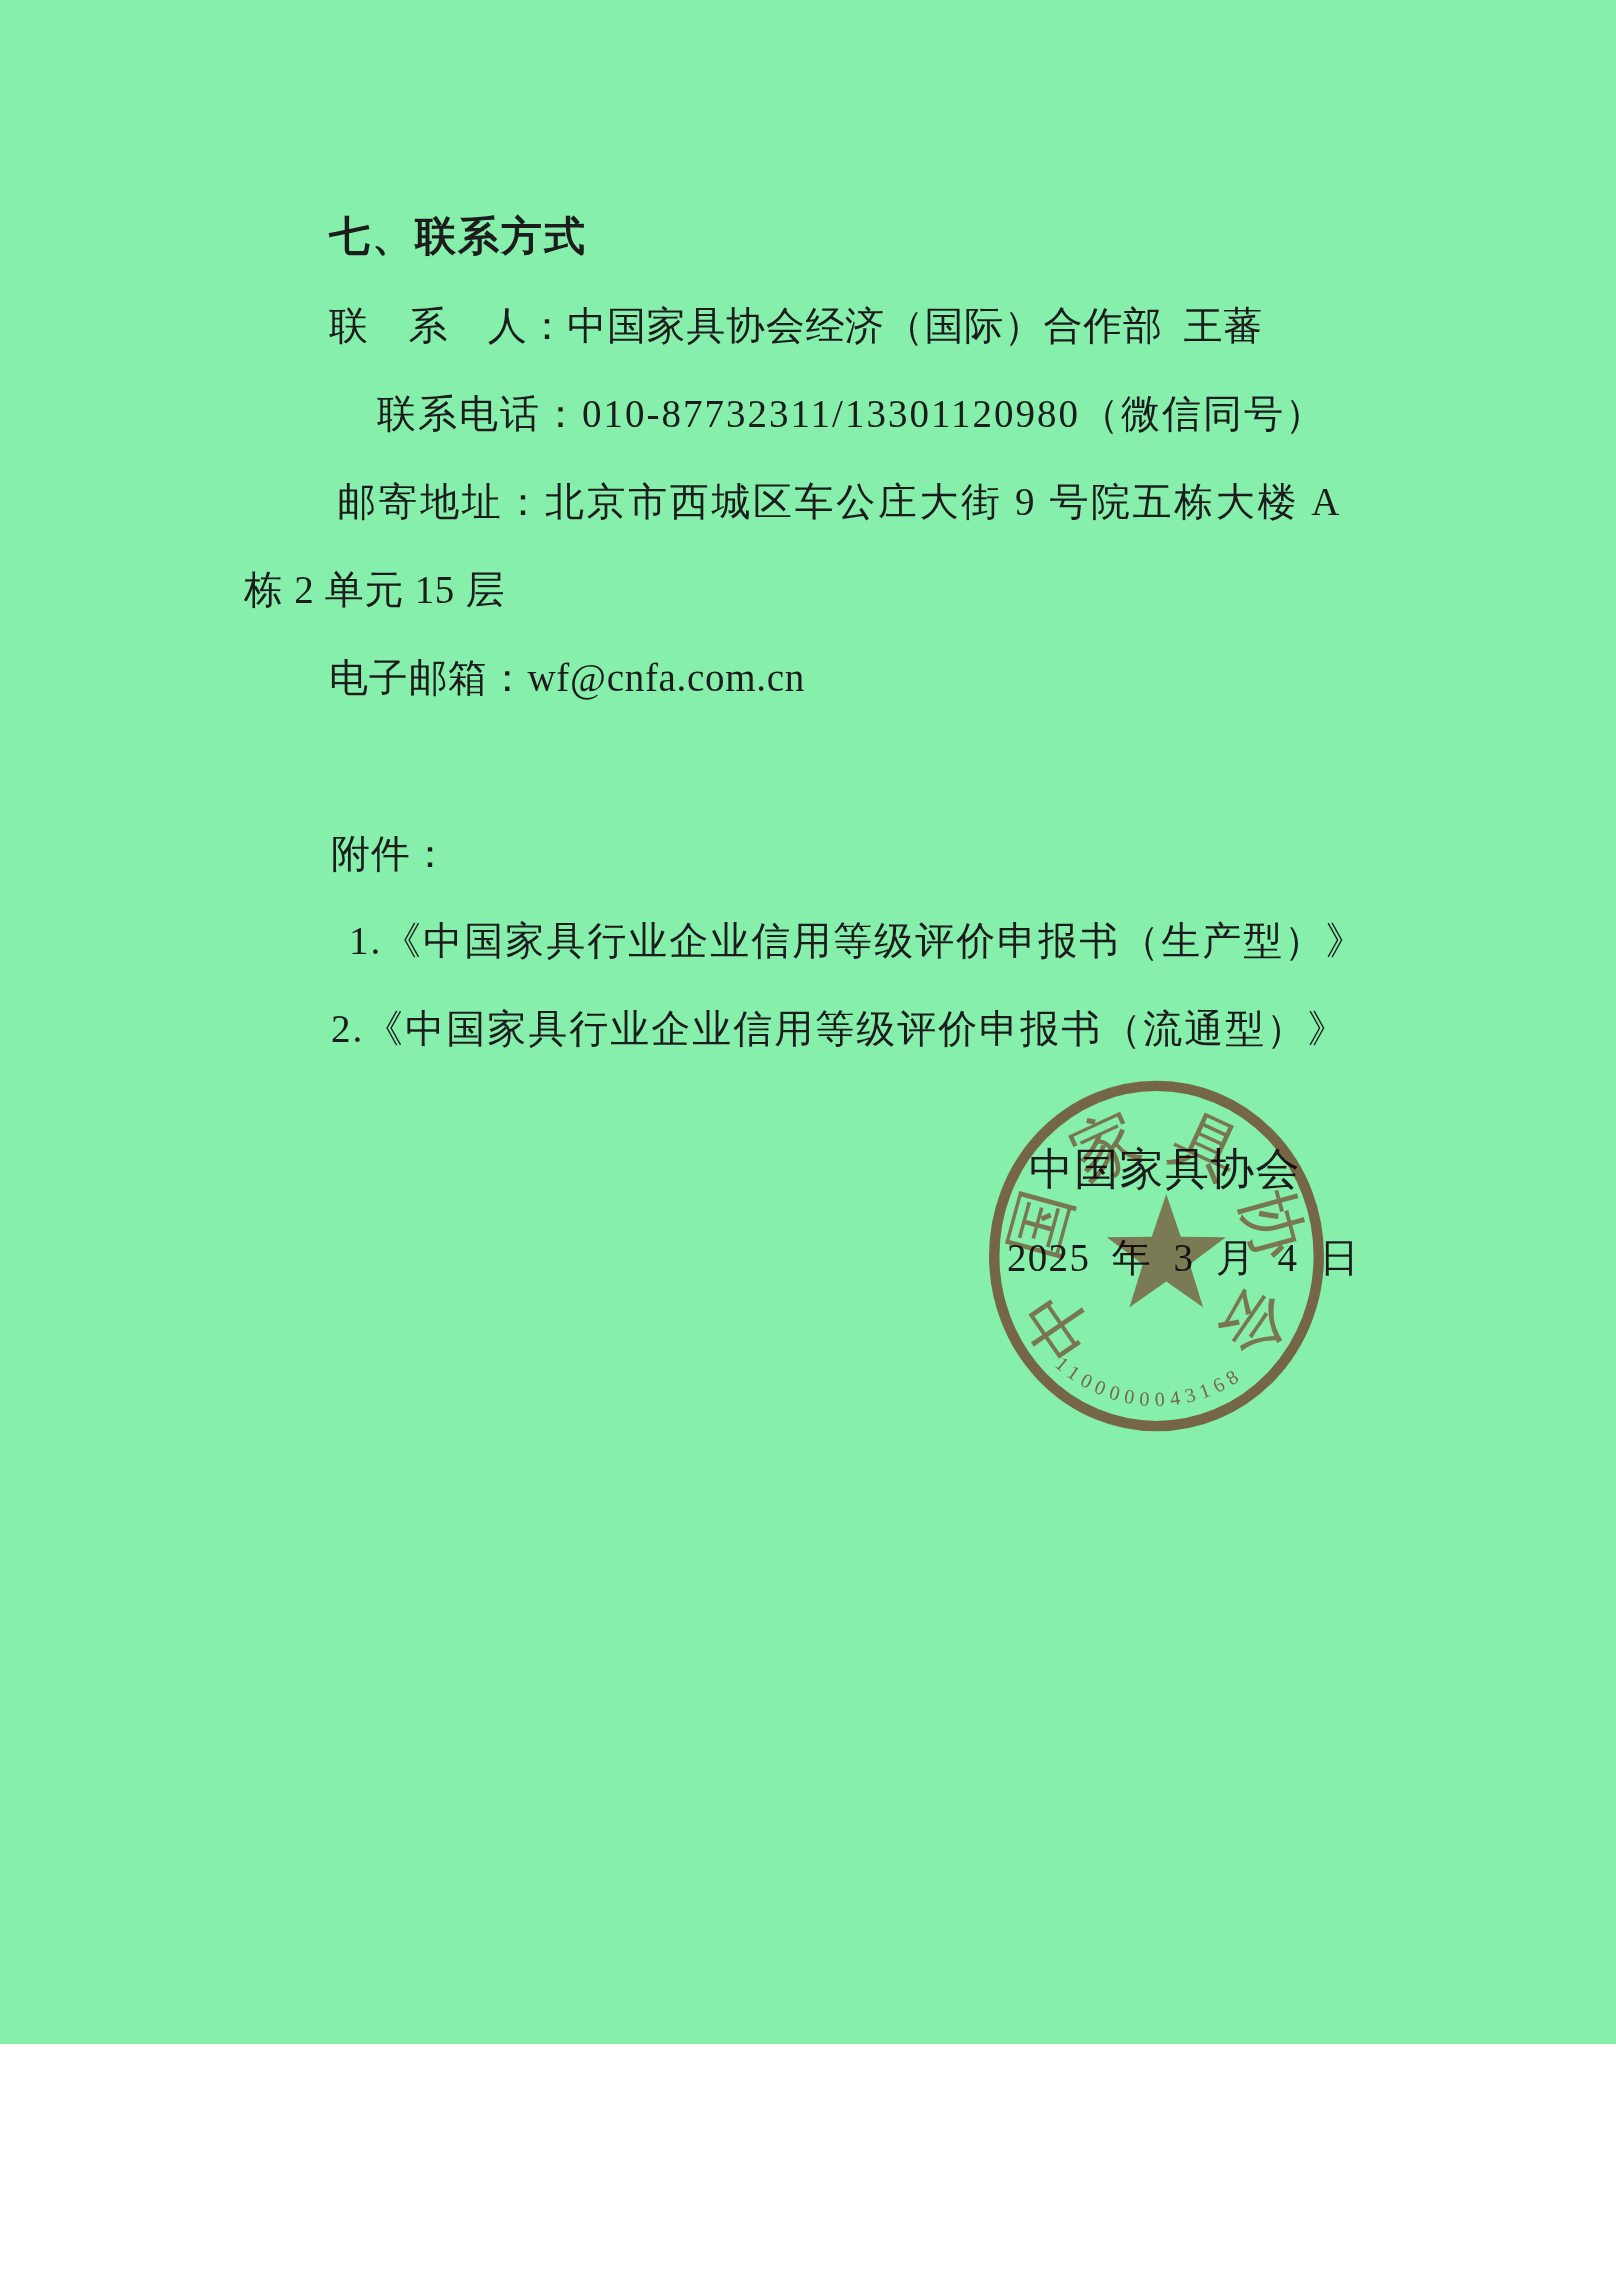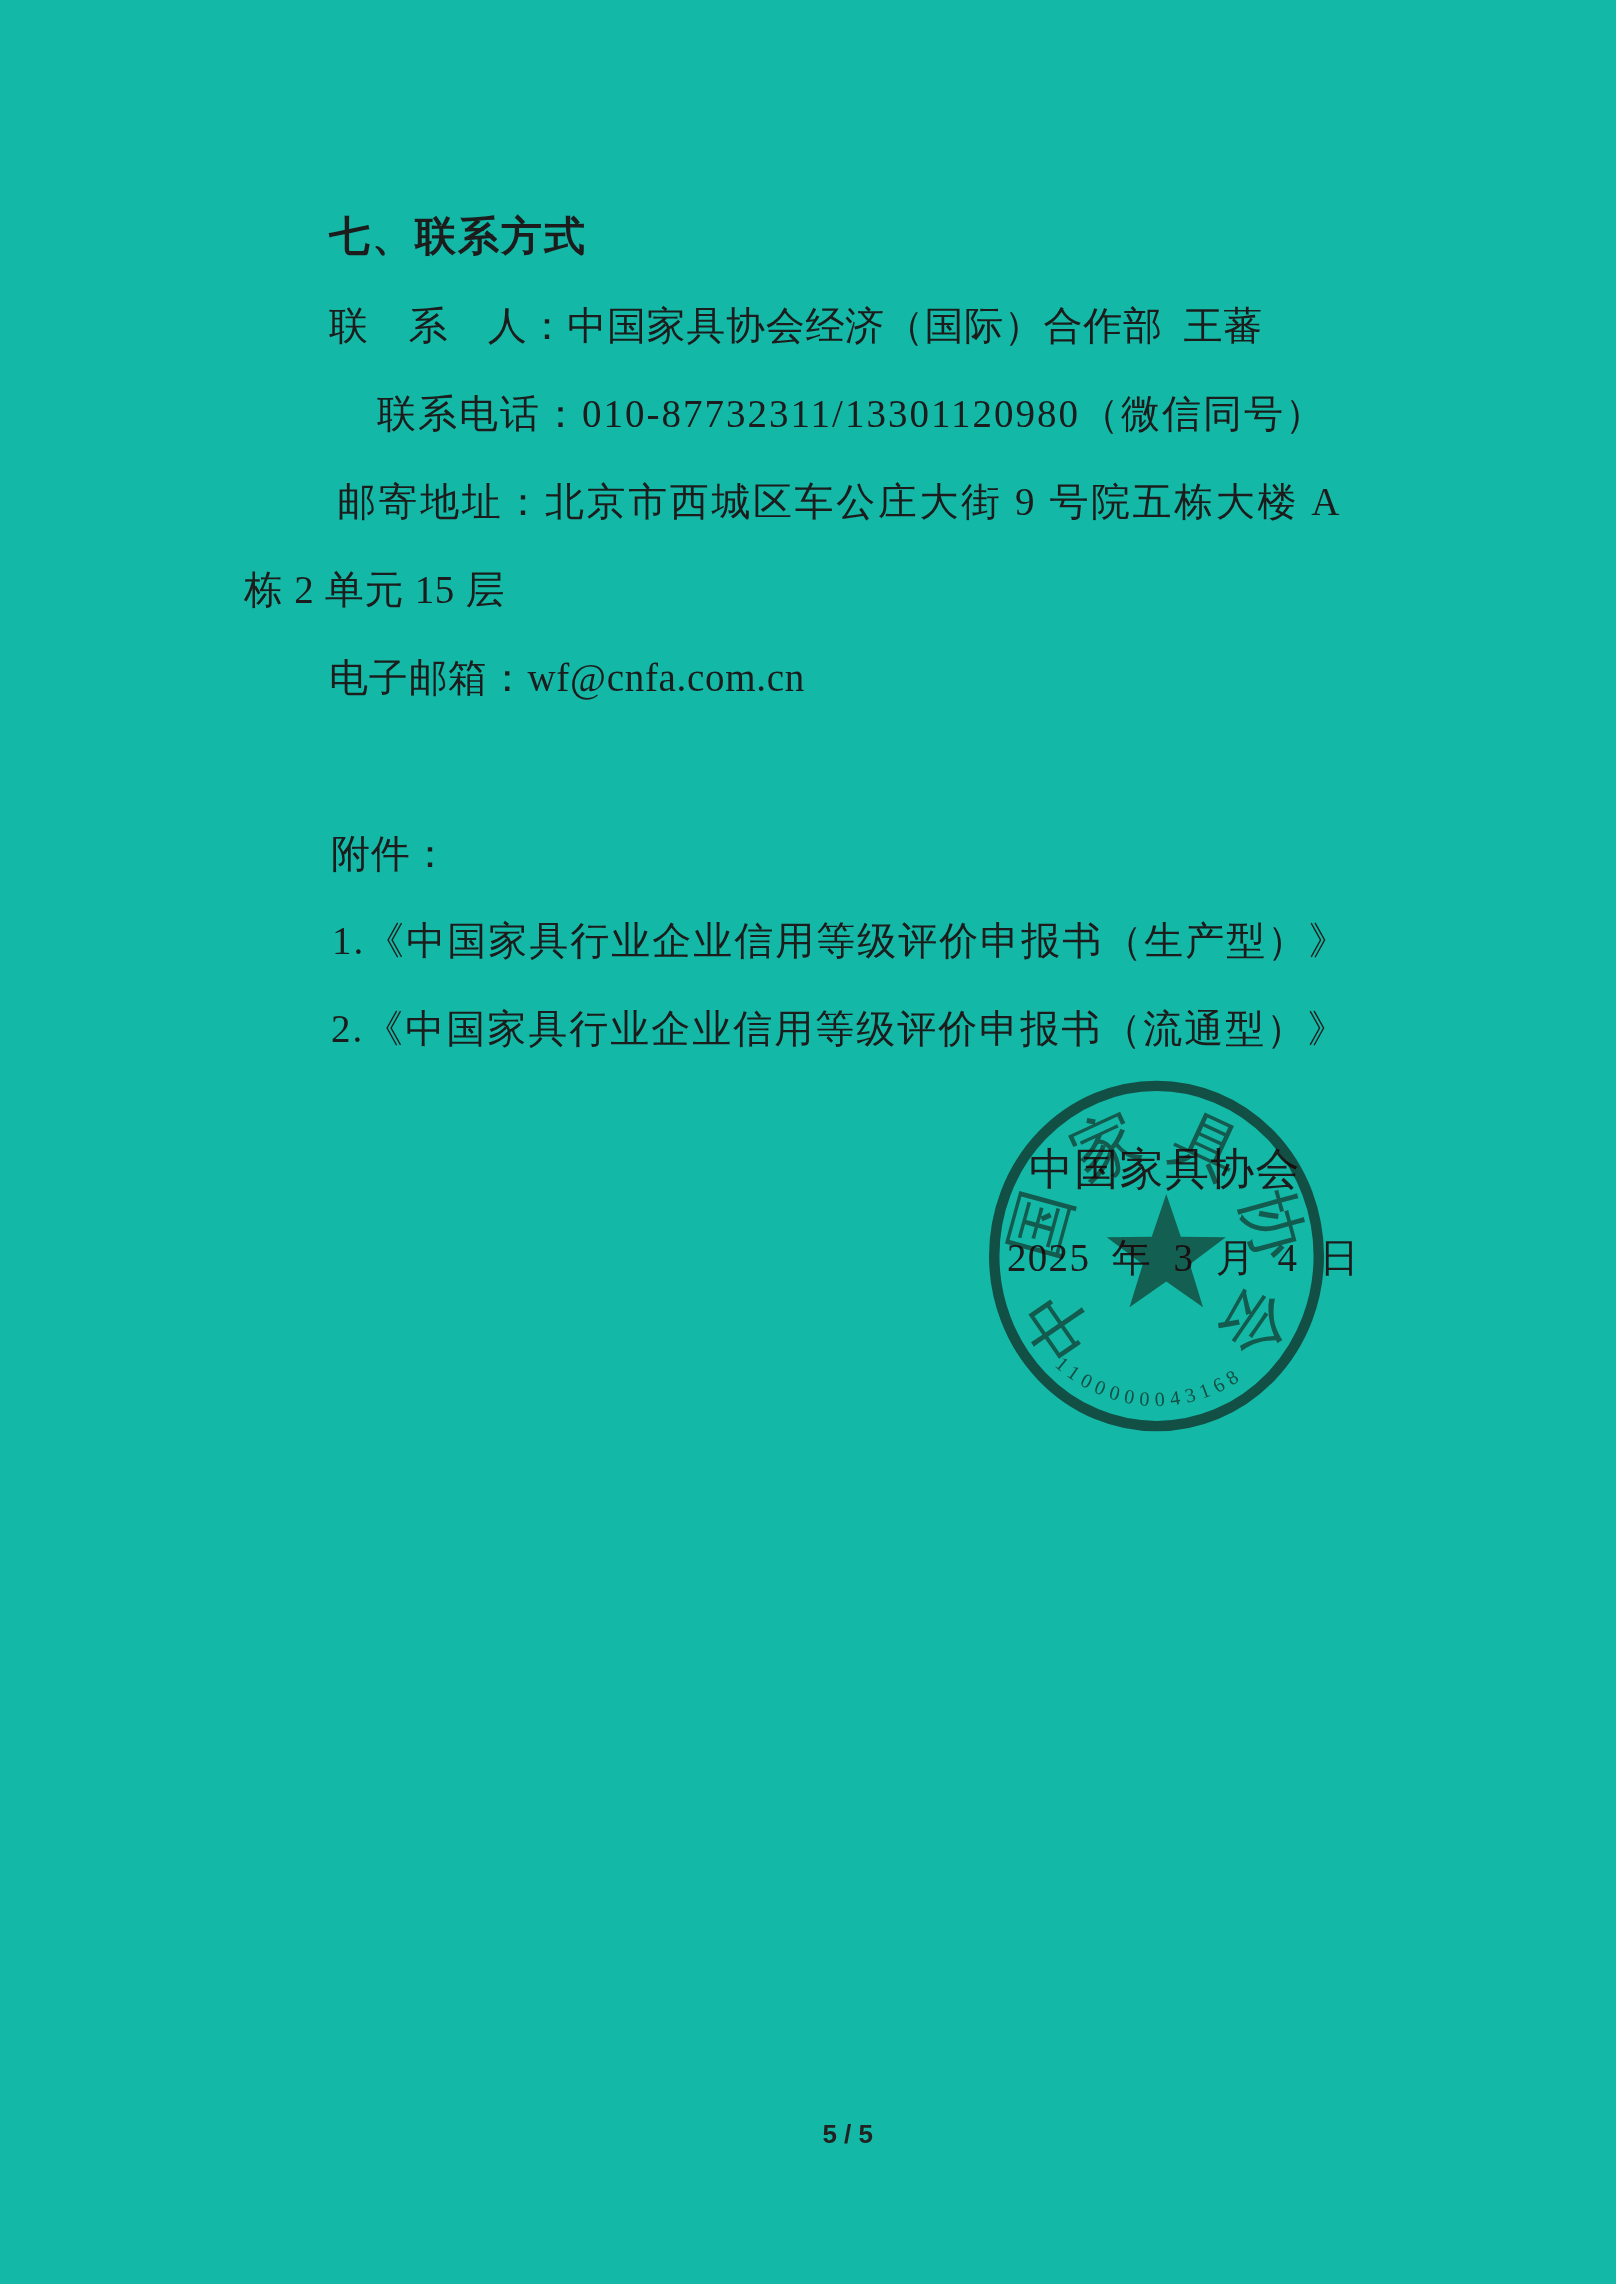--- a/index.html
+++ b/index.html
@@ -1,19 +1,19 @@
 <!DOCTYPE html>
 <html style="font-size:10.4px"><head>
 <meta charset="utf-8">
 <style>
   html,body { margin:0; padding:0; background:#ffffff; }
   .page {
     position:relative;
-    width:1616px; height:2284px;
-    background:#14b8a6;
+    width:1616px; height:2044px;
+    background:#86efac;
     font-family:"Liberation Serif", serif;
     color:#1c1c1c;
     overflow:hidden;
   }
   .line {
     position:absolute;
     white-space:pre;
     font-size:39px;
     line-height:43px;
   }
@@ -57,21 +57,21 @@
   <div class="line body-text stretch2" style="left:329px; top:392px;margin-left:48px;">联系电话：010-87732311/13301120980（微信同号）</div>
 
   <div class="line body-text stretch4" style="left:337px; top:480px;">邮寄地址：北京市西城区车公庄大街 9 号院五栋大楼 A</div>
 
   <div class="line body-text" style="left:244px; top:568px;">栋 2 单元 15 层</div>
 
   <div class="line body-text" style="left:329px; top:656px;">电子邮箱：wf@cnfa.com.cn</div>
 
   <div class="line body-text" style="left:331px; top:832px;">附件：</div>
 
-  <div class="line body-text stretch2" style="left:332px; top:919px;">1.《中国家具行业企业信用等级评价申报书（生产型）》</div>
+  <div class="line body-text stretch2" style="left:349px; top:919px;">1.《中国家具行业企业信用等级评价申报书（生产型）》</div>
 
   <div class="line body-text stretch2" style="left:331px; top:1007px;">2.《中国家具行业企业信用等级评价申报书（流通型）》</div>
 
   <div class="line sig" style="left:1029px; top:1148px; font-size:44px;">中国家具协会</div>
 
   <div class="line sig" style="left:1007px; top:1236px; word-spacing:10.4px;text-align:center;">2025 年 3 月 4 日</div>
 
   <svg class="seal" viewBox="0 0 560 580">
 
     <ellipse cx="280" cy="290" rx="249" ry="261" fill="none" stroke="#d33e3a" stroke-opacity="0.82" stroke-width="16"></ellipse>

